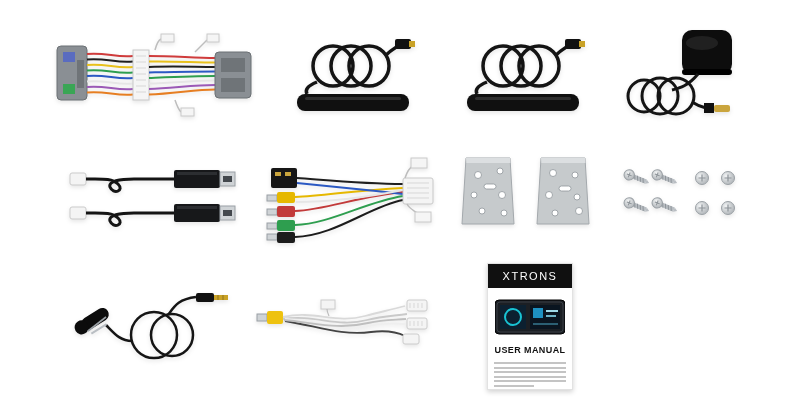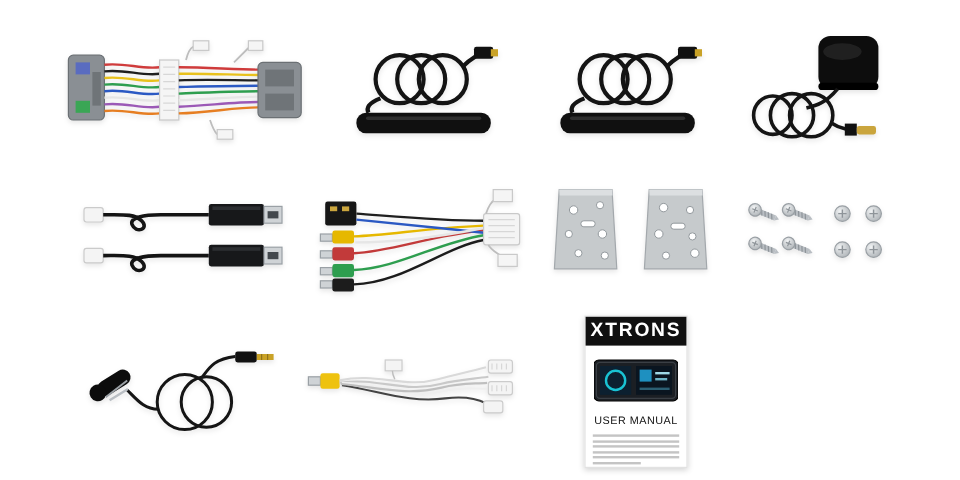--- a/index.html
+++ b/index.html
@@ -4,22 +4,22 @@
 <style>
   html,body{margin:0;padding:0;background:#fff;font-family:"Liberation Sans",sans-serif;}
   .stage{position:relative;width:800px;height:400px;background:#ffffff;overflow:hidden;}
   .item{position:absolute;filter:drop-shadow(0 2px 2px rgba(0,0,0,.10));}
   .item svg{display:block;}
   
   .manual{position:absolute;left:487px;top:263px;width:86px;height:127px;background:#fff;
           border:1px solid #e2e2e2;box-shadow:0 2px 5px rgba(0,0,0,.18);
           display:flex;flex-direction:column;align-items:center;box-sizing:border-box;}
   .manual-header{width:100%;height:24px;background:#101010;display:flex;align-items:center;justify-content:center;}
-  .manual-brand{color:#ffffff;font-weight:bold;font-size:16px;letter-spacing:1.5px;}
-  .manual-title{font-size:9px;font-weight:normal;letter-spacing:.4px;margin-top:7px;color:#111;}
+  .manual-brand{color:#ffffff;font-weight:normal;font-size:11px;letter-spacing:1.5px;}
+  .manual-title{font-size:9px;font-weight:bold;letter-spacing:.4px;margin-top:7px;color:#111;}
   .fineprint{width:72px;margin-top:7px;}
   .fineprint .line{height:2px;background:#c4c4c4;margin-bottom:2.5px;}
   .fineprint .line.short{width:55%;}
 </style>
 </head>
 <body>
 
 <div class="stage">
 
   <div class="item" style="left:55px;top:30px;" aria-label="power-wiring-harness">

